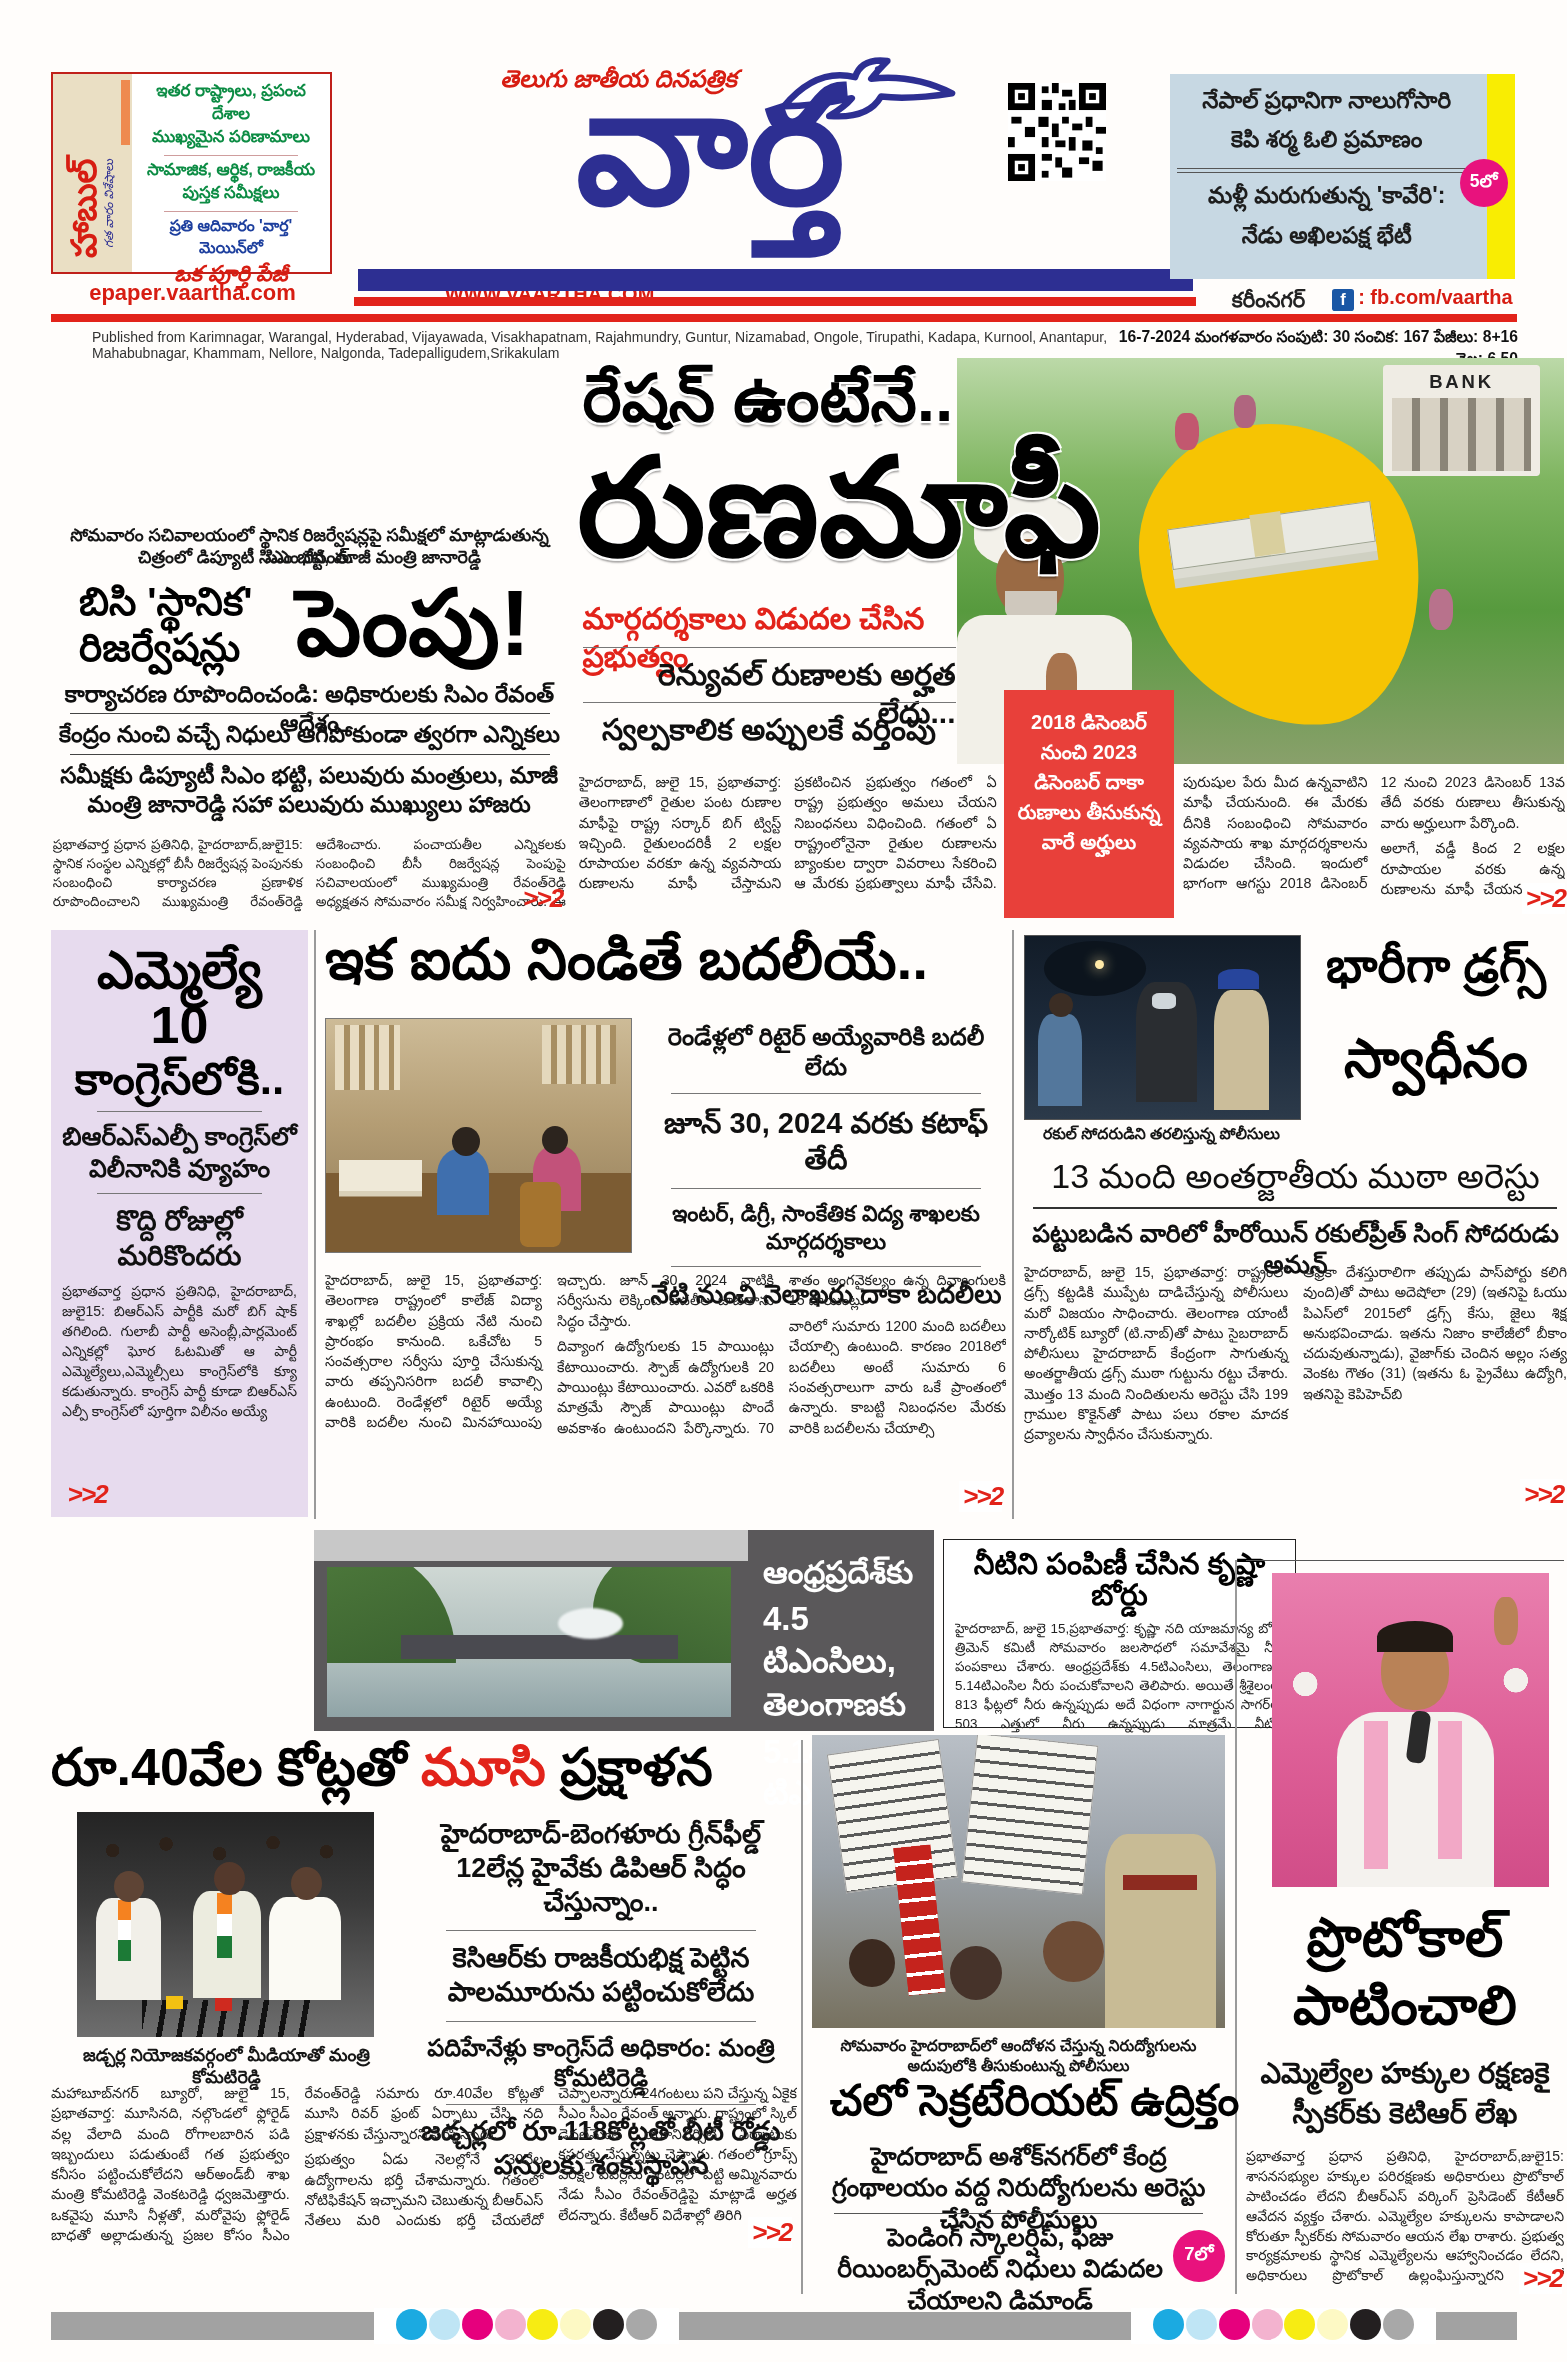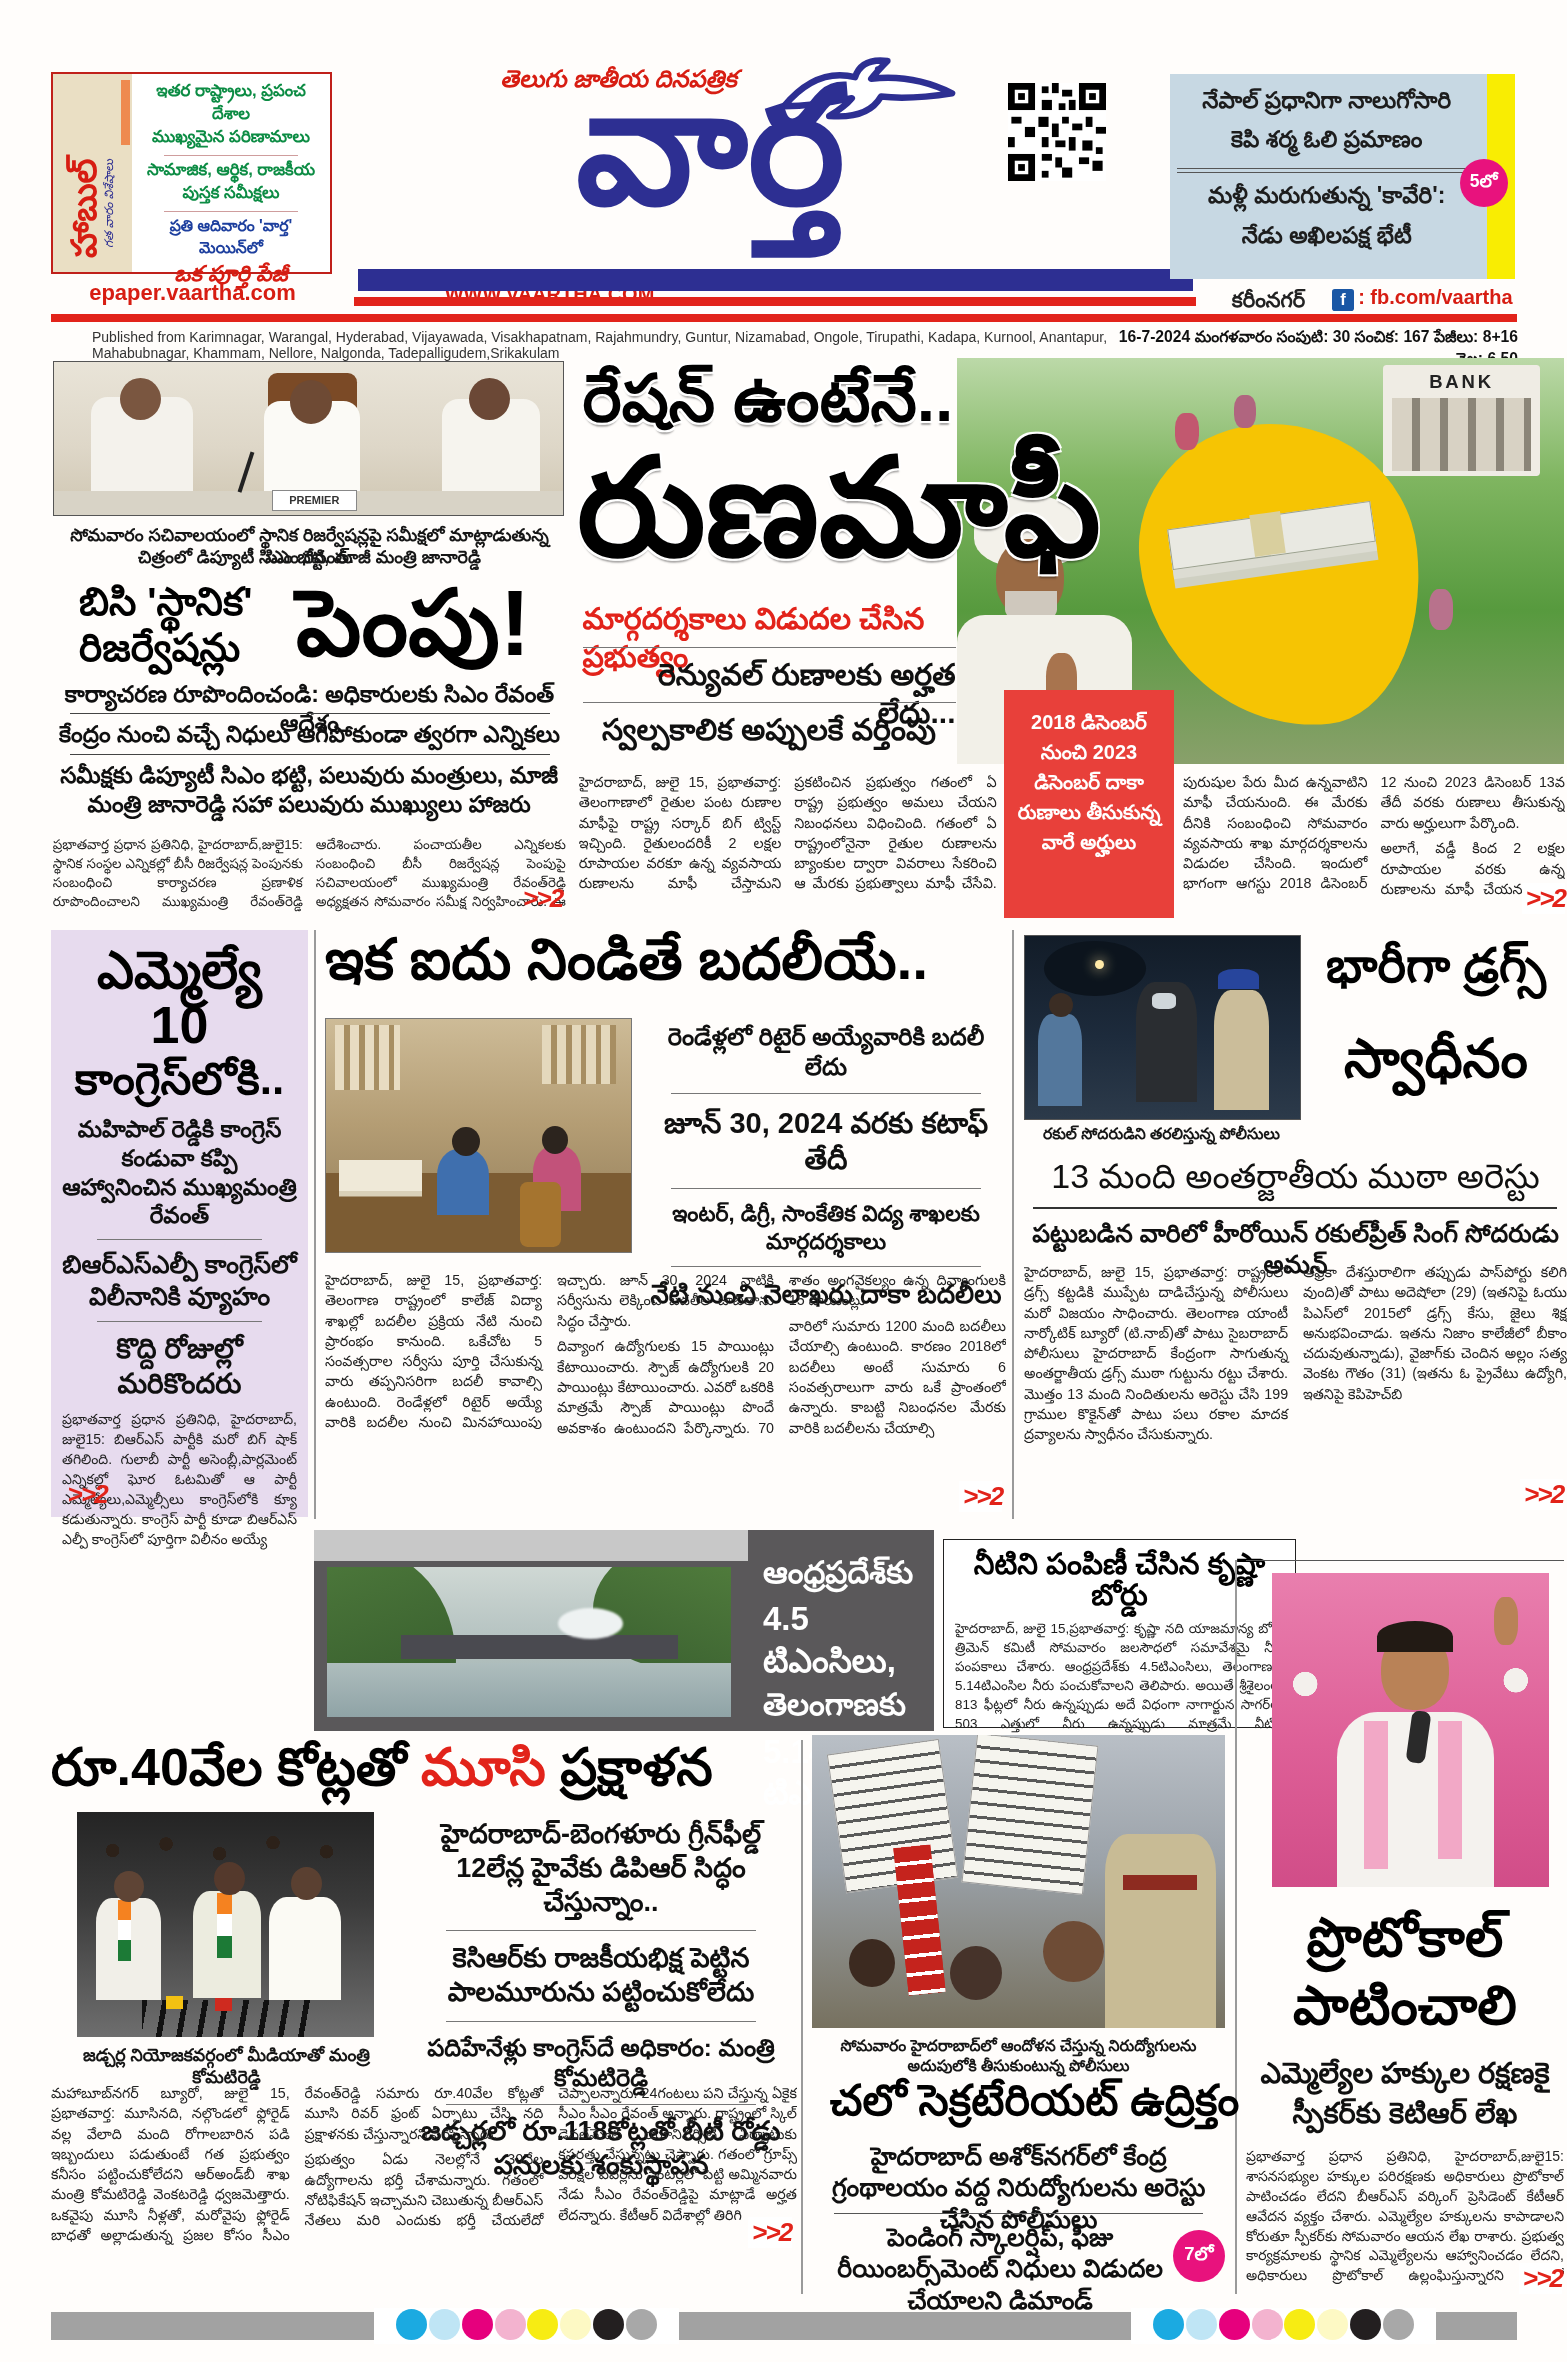--- a/index.html
+++ b/index.html
@@ -118,32 +118,20 @@
   <div class="abs" style="left:1332px;top:286px;">
     <span class="fbicon">f</span>
     <span style="color:#d71d12;font-weight:bold;font-size:20px;">: fb.com/vaartha</span>
   </div>
 
   <div class="abs" style="left:51px;top:314px;width:1466px;height:8.3px;background:#e2231a;"></div>
   <div class="abs" style="left:92px;top:329px;width:1024px;font-size:14px;color:#333;">Published from Karimnagar, Warangal, Hyderabad, Vijayawada, Visakhapatnam, Rajahmundry, Guntur, Nizamabad, Ongole, Tirupathi, Kadapa, Kurnool, Anantapur,  Mahabubnagar, Khammam, Nellore, Nalgonda, Tadepalligudem,Srikakulam</div>
   <div class="abs" style="left:1089px;top:328px;width:429px;text-align:right;font-weight:bold;font-size:15.7px;color:#111;">16-7-2024 మంగళవారం సంపుటి: 30 సంచిక: 167  పేజీలు: 8+16  వెల: 6.50</div>
 
   <div class="abs" style="left:51px;top:355px;width:517px;height:565px;">
-    <div class="photo" style="left:1.8px;top:5.5px;width:509px;height:153px;border:1.8px solid #555;background:linear-gradient(180deg,#e9e4d8 0%,#ded7c8 55%,#cfc6b2 100%);">
-      <div style="position:absolute;left:37px;top:35px;width:102px;height:111px;background:#f4f2ec;border-radius:16.6px 16.6px 0 0;"></div>
-      <div style="position:absolute;left:66px;top:16.6px;width:41px;height:42px;background:#7a5640;border-radius:50%;"></div>
-      <div style="position:absolute;left:214px;top:11px;width:89px;height:83px;background:#7b4a26;border-radius:9.2px;"></div>
-      <div style="position:absolute;left:210px;top:39px;width:96px;height:109px;background:#fbfaf6;border-radius:16.6px 16.6px 0 0;"></div>
-      <div style="position:absolute;left:236px;top:18.5px;width:42px;height:44px;background:#6e4a34;border-radius:50%;"></div>
-      <div style="position:absolute;left:388px;top:37px;width:98px;height:111px;background:#f6f4ee;border-radius:16.6px 16.6px 0 0;"></div>
-      <div style="position:absolute;left:415px;top:16.6px;width:41px;height:42px;background:#6b4836;border-radius:50%;"></div>
-      <div style="position:absolute;left:0;bottom:0;width:100%;height:24px;background:#d8d3c6;"></div>
-      <div style="position:absolute;left:190px;top:89px;width:3.7px;height:42px;background:#222;transform:rotate(18deg);"></div>
-      <div style="position:absolute;left:218px;bottom:3.7px;width:83px;height:18.5px;background:#fff;border:0.9px solid #888;font-size:11px;font-weight:bold;text-align:center;line-height:18.5px;color:#333;">PREMIER</div>
-    </div>
     <div class="cap abs" style="left:0;top:170px;width:517px;">సోమవారం సచివాలయంలో స్థానిక రిజర్వేషన్లపై సమీక్షలో మాట్లాడుతున్న సిఎం రేవంత్.</div>
     <div class="cap abs" style="left:0;top:192px;width:517px;">చిత్రంలో డిప్యూటీ సిఎం భట్టి, మాజీ మంత్రి జానారెడ్డి</div>
     <div class="headline abs" style="left:28px;top:227px;font-size:39px;">బిసి 'స్థానిక'</div>
     <div class="headline abs" style="left:28px;top:273px;font-size:39px;">రిజర్వేషన్లు</div>
     <div class="headline abs" style="left:245px;top:220px;font-size:92px;">పెంపు!</div>
     <div class="subhead abs" style="left:0;top:325px;width:517px;font-size:23px;">కార్యాచరణ రూపొందించండి: అధికారులకు సిఎం రేవంత్ ఆదేశం</div>
     <div class="rule abs" style="left:18.5px;top:358px;width:480px;"></div>
     <div class="subhead abs" style="left:0;top:365px;width:517px;font-size:23px;">కేంద్రం నుంచి వచ్చే నిధులు ఆగిపోకుండా త్వరగా ఎన్నికలు</div>
     <div class="rule abs" style="left:18.5px;top:399px;width:480px;"></div>
     <div class="subhead abs" style="left:9.2px;top:406px;width:498px;font-size:23px;">సమీక్షకు డిప్యూటీ సిఎం భట్టి, పలువురు మంత్రులు, మాజీ మంత్రి జానారెడ్డి సహా పలువురు ముఖ్యులు హాజరు</div>
@@ -185,21 +173,20 @@
     </div>
     <div class="jump abs" style="right:1.8px;top:528px;z-index:5;background:#fff;padding-left:3.7px;">&gt;&gt;2</div>
   </div>
 
   <div class="vdiv" style="left:314px;top:930px;height:589px;"></div>
   <div class="vdiv" style="left:1012px;top:930px;height:589px;"></div>
 
   <div class="abs" style="left:51px;top:930px;width:257px;height:587px;background:#e7dbee;padding:13px 11px;box-sizing:border-box;">
     <div class="headline center" style="font-size:52px;">ఎమ్మెల్యే 10</div>
     <div class="headline center" style="font-size:44px;margin-top:3.7px;">కాంగ్రెస్‌లోకి..</div>
-    <div class="subhead" style="font-size:23px;margin-top:13px;">మహిపాల్ రెడ్డికి కాంగ్రెస్ కండువా కప్పి ఆహ్వానించిన ముఖ్యమంత్రి రేవంత్</div>
     <div class="rule" style="width:70%;margin:9.2px auto;background:#777;"></div>
     <div class="subhead" style="font-size:25px;">బిఆర్ఎస్ఎల్పీ కాంగ్రెస్‌లో విలీనానికి వ్యూహం</div>
     <div class="rule" style="width:70%;margin:9.2px auto;background:#777;"></div>
     <div class="subhead" style="font-size:28px;">కొద్ది రోజుల్లో మరికొందరు</div>
     <div class="body-text" style="margin-top:9.2px;height:196px;font-size:14px;">ప్రభాతవార్త ప్రధాన ప్రతినిధి, హైదరాబాద్, జులై15: బిఆర్ఎస్ పార్టీకి మరో బిగ్ షాక్ తగిలింది. గులాబీ పార్టీ అసెంబ్లీ,పార్లమెంట్ ఎన్నికల్లో ఘోర ఓటమితో ఆ పార్టీ ఎమ్మెల్యేలు,ఎమ్మెల్సీలు కాంగ్రెస్‌లోకి క్యూ కడుతున్నారు. కాంగ్రెస్ పార్టీ కూడా బిఆర్ఎస్ ఎల్పీ కాంగ్రెస్‌లో పూర్తిగా విలీనం అయ్యే</div>
     <div class="jump" style="position:absolute;left:16.6px;bottom:7.4px;">&gt;&gt;2</div>
   </div>
 
   <div class="abs" style="left:325px;top:930px;width:681px;height:587px;">
     <div class="headline" style="font-size:57px;text-align:left;">ఇక ఐదు నిండితే బదలీయే..</div>

